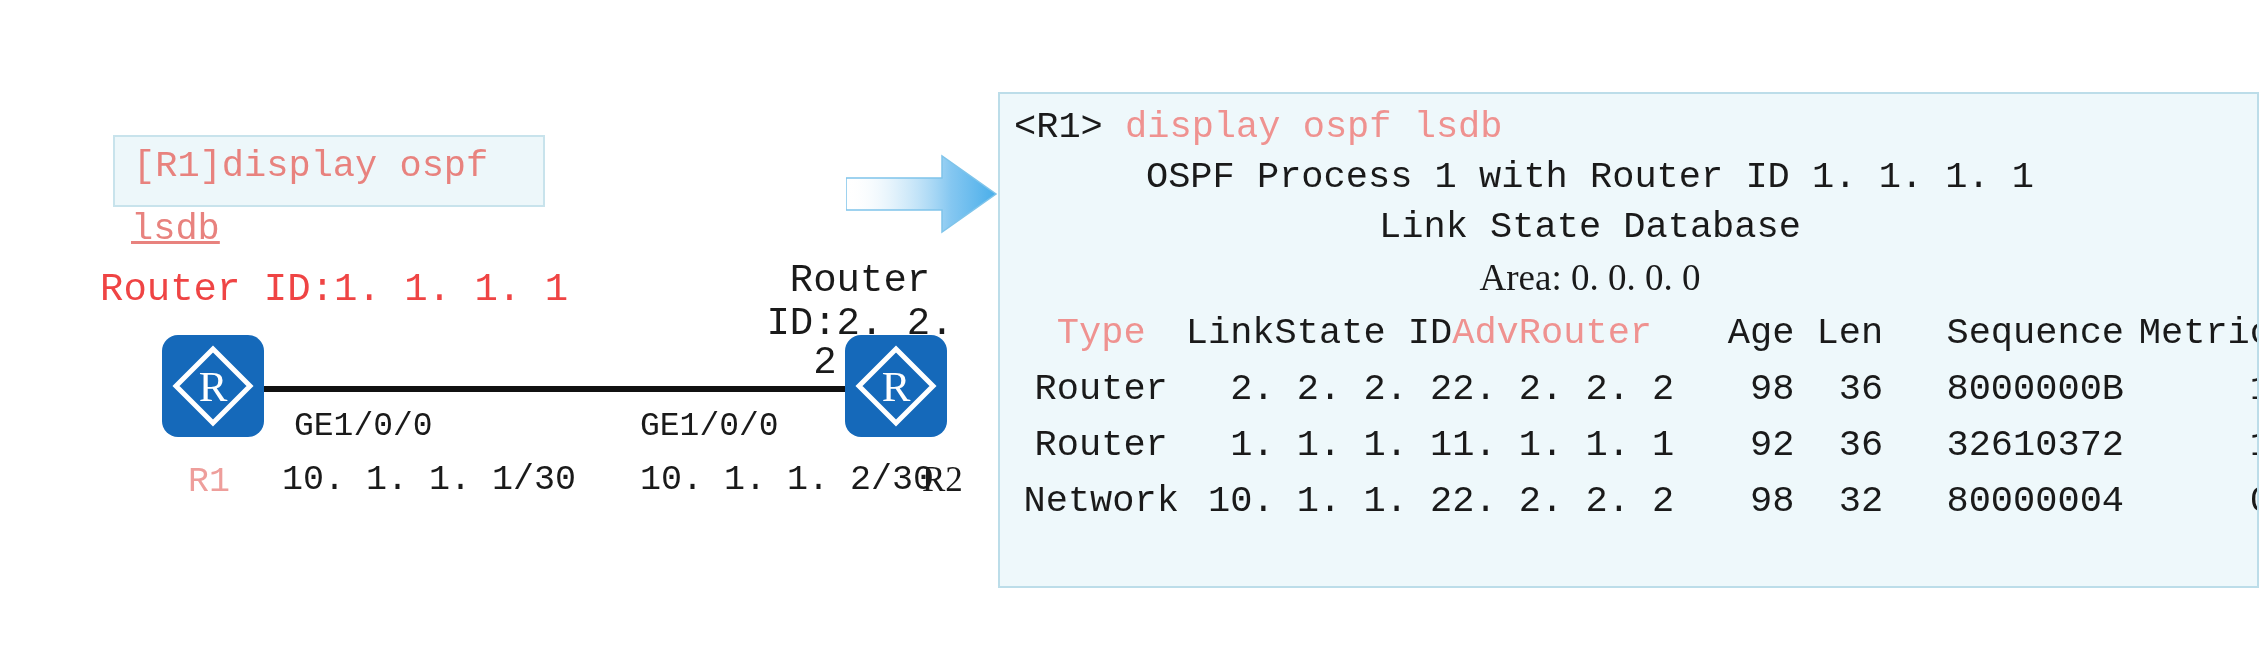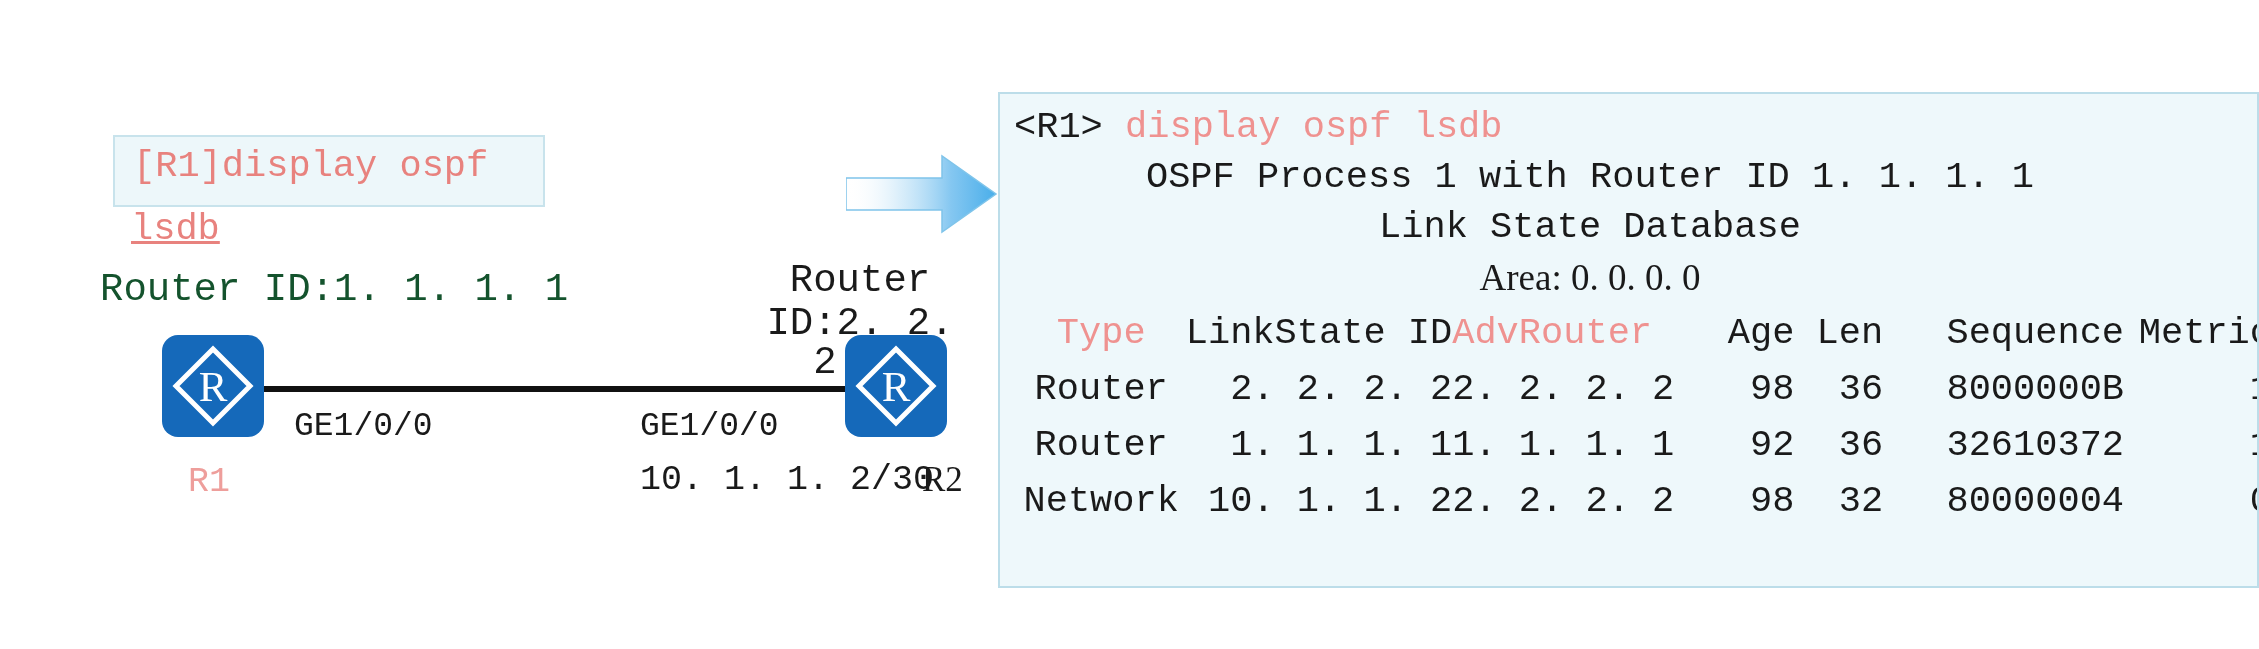--- a/index.html
+++ b/index.html
@@ -47,21 +47,21 @@
     color: #e8827e;
     white-space: nowrap;
     text-decoration: underline;
   }
 
   #rid-left {
     position: absolute;
     left: 100px; top: 268px;
     font-family: "Liberation Mono", "DejaVu Sans Mono", monospace;
     font-size: 39px;
-    color: #14532d;
+    color: #ef4444;
     white-space: nowrap;
   }
   #rid-right {
     position: absolute;
     left: 735px; top: 262px;
     width: 250px;
     font-family: "Liberation Mono", "DejaVu Sans Mono", monospace;
     font-size: 39px;
     color: #1a1a1a;
     line-height: 1.0;
@@ -225,20 +225,21 @@
   <div id="router-right" class="router-icon">
     <svg viewBox="0 0 102 102" xmlns="http://www.w3.org/2000/svg" aria-hidden="true">
       <polygon points="51,14 88,51 51,88 14,51" fill="none" stroke="#ffffff" stroke-width="5"></polygon>
       <text x="51" y="66" text-anchor="middle" font-family="Liberation Serif, serif" font-size="43" fill="#ffffff">R</text>
     </svg>
   </div>
 
   <div id="if-left" class="if-label">GE1/0/0</div>
   <div id="if-right" class="if-label">GE1/0/0</div>
 
+  <div id="ip-left" class="ip-label">10. 1. 1. 1/30</div>
   <div id="ip-right" class="ip-label">10. 1. 1. 2/30</div>
 
   <div id="name-r1">R1</div>
   <div id="name-r2">R2</div>
 
   <div id="flow-arrow">
     <svg viewBox="0 0 152 84" xmlns="http://www.w3.org/2000/svg" aria-hidden="true">
       <defs>
         <linearGradient id="arrowFade" x1="0" y1="0" x2="1" y2="0">
           <stop offset="0%" stop-color="#ffffff" stop-opacity="0"></stop>

